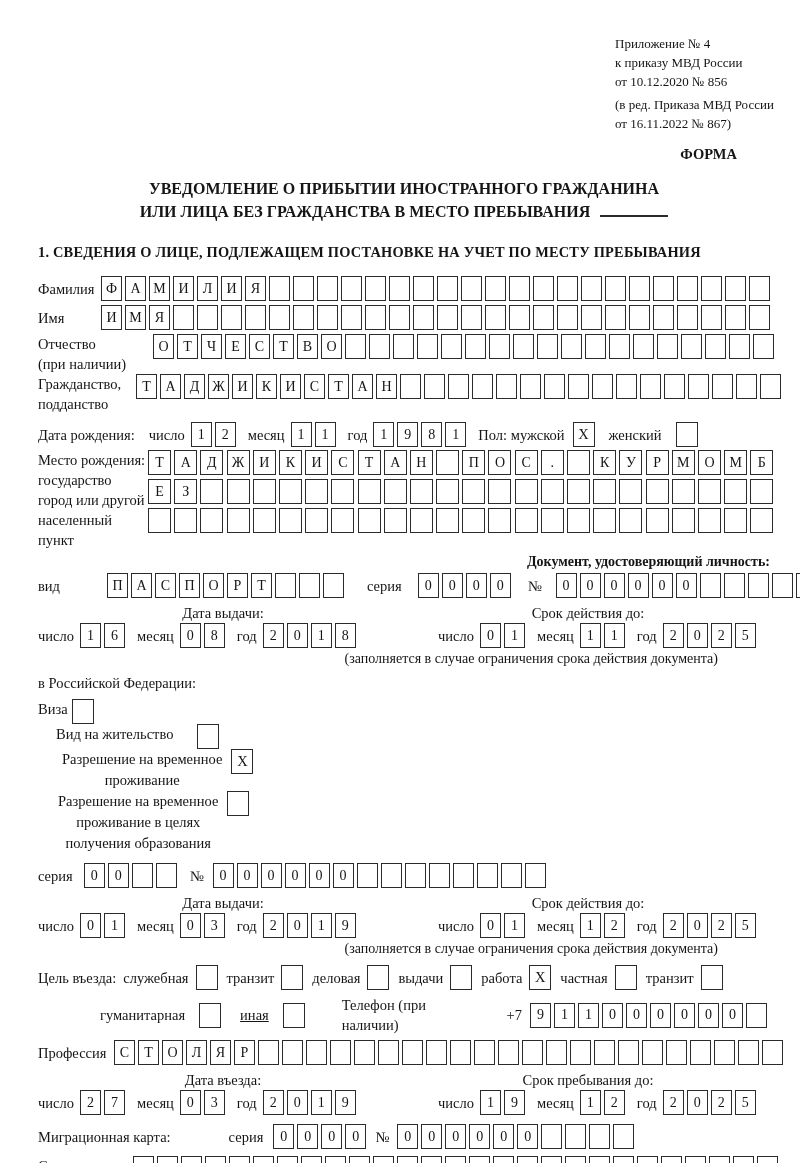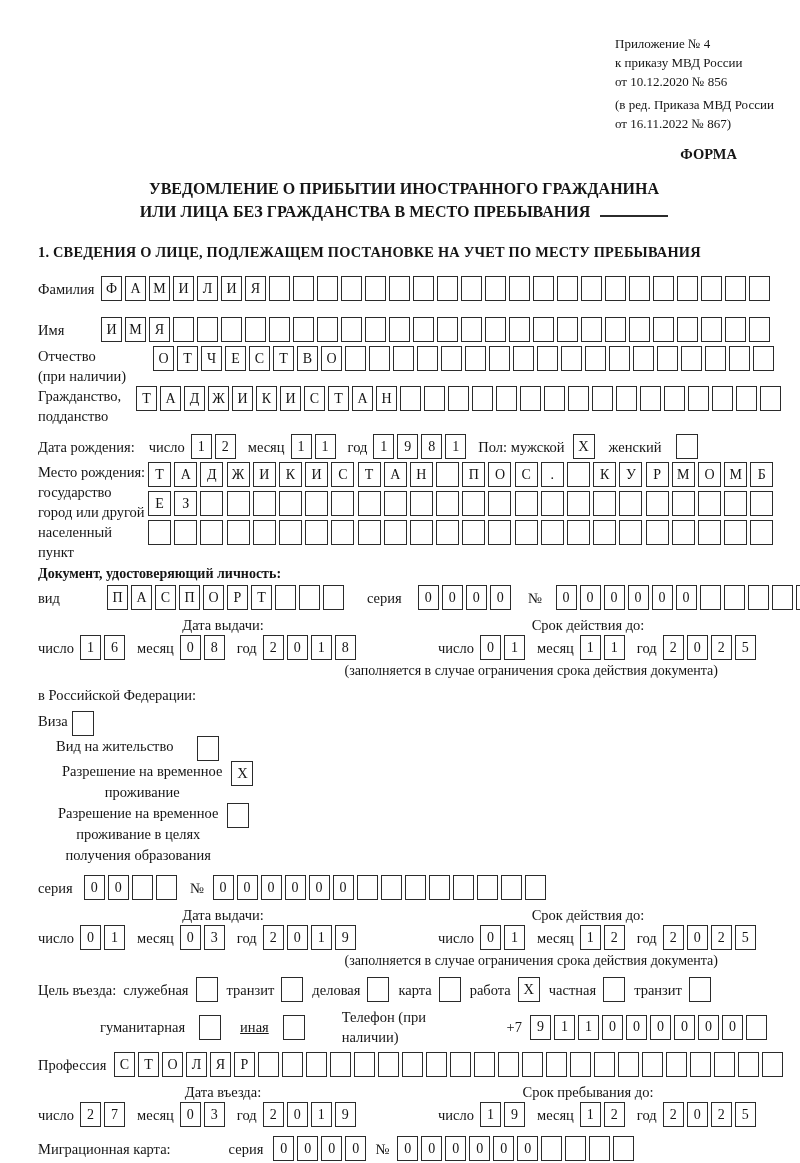--- a/index.html
+++ b/index.html
@@ -35,21 +35,21 @@
   .dategroup .lbl{margin-right:6px;}
   .dategroup .cells{margin-right:9px;}
   .datelabels{display:flex;font-size:14.5px;margin-top:7px;}
   .datelabels .dl-left{width:370px;text-align:center;}
   .datelabels .dl-right{width:360px;text-align:center;}
   .daterow{display:flex;align-items:center;margin-top:1px;}
   .daterow .dg-left{width:370px;}
   .daterow .dg-right{margin-left:30px;}
   .note-right{margin-top:3px;margin-right:52px;text-align:right;font-size:14px;}
 
-  .doc-heading{margin-top:4px;text-align:left;font-weight:bold;font-size:14px;}
+  .doc-heading{margin-top:4px;text-align:right;font-weight:bold;font-size:14px;}
 
   
   .opt{display:inline-flex;align-items:flex-start;}
   .opt .opt-lbl{font-size:14.5px;line-height:21px;text-align:center;}
   .opt .checkbox{margin-left:9px;margin-top:0;}
 
   .purpose-item{display:inline-flex;align-items:center;margin-right:9px;justify-content:center;}
   .purpose-item .lbl{margin-right:7px;}
 </style>
 </head>
@@ -102,21 +102,21 @@
         <span class="cell"></span>
         <span class="cell"></span>
         <span class="cell"></span>
         <span class="cell"></span>
         <span class="cell"></span>
         <span class="cell"></span>
         <span class="cell"></span>
       </span>
   </div>
 
-  <div class="row" style="margin-top:16px;">
+  <div class="row" style="margin-top:4px;">
     <span class="lbl label-col" style="width:63px;">Имя</span>
     <span class="cells">
         <span class="cell">И</span>
         <span class="cell">М</span>
         <span class="cell">Я</span>
         <span class="cell"></span>
         <span class="cell"></span>
         <span class="cell"></span>
         <span class="cell"></span>
         <span class="cell"></span>
@@ -524,21 +524,21 @@
     </span>
     <span class="purpose-item">
       <span class="lbl">транзит</span>
       <span class="checkbox"></span>
     </span>
     <span class="purpose-item">
       <span class="lbl">деловая</span>
       <span class="checkbox"></span>
     </span>
     <span class="purpose-item">
-      <span class="lbl">карта</span>
+      <span class="lbl">выдачи</span>
       <span class="checkbox"></span>
     </span>
     <span class="purpose-item">
       <span class="lbl">работа</span>
       <span class="checkbox">X</span>
     </span>
     <span class="purpose-item">
       <span class="lbl">частная</span>
       <span class="checkbox"></span>
     </span>

